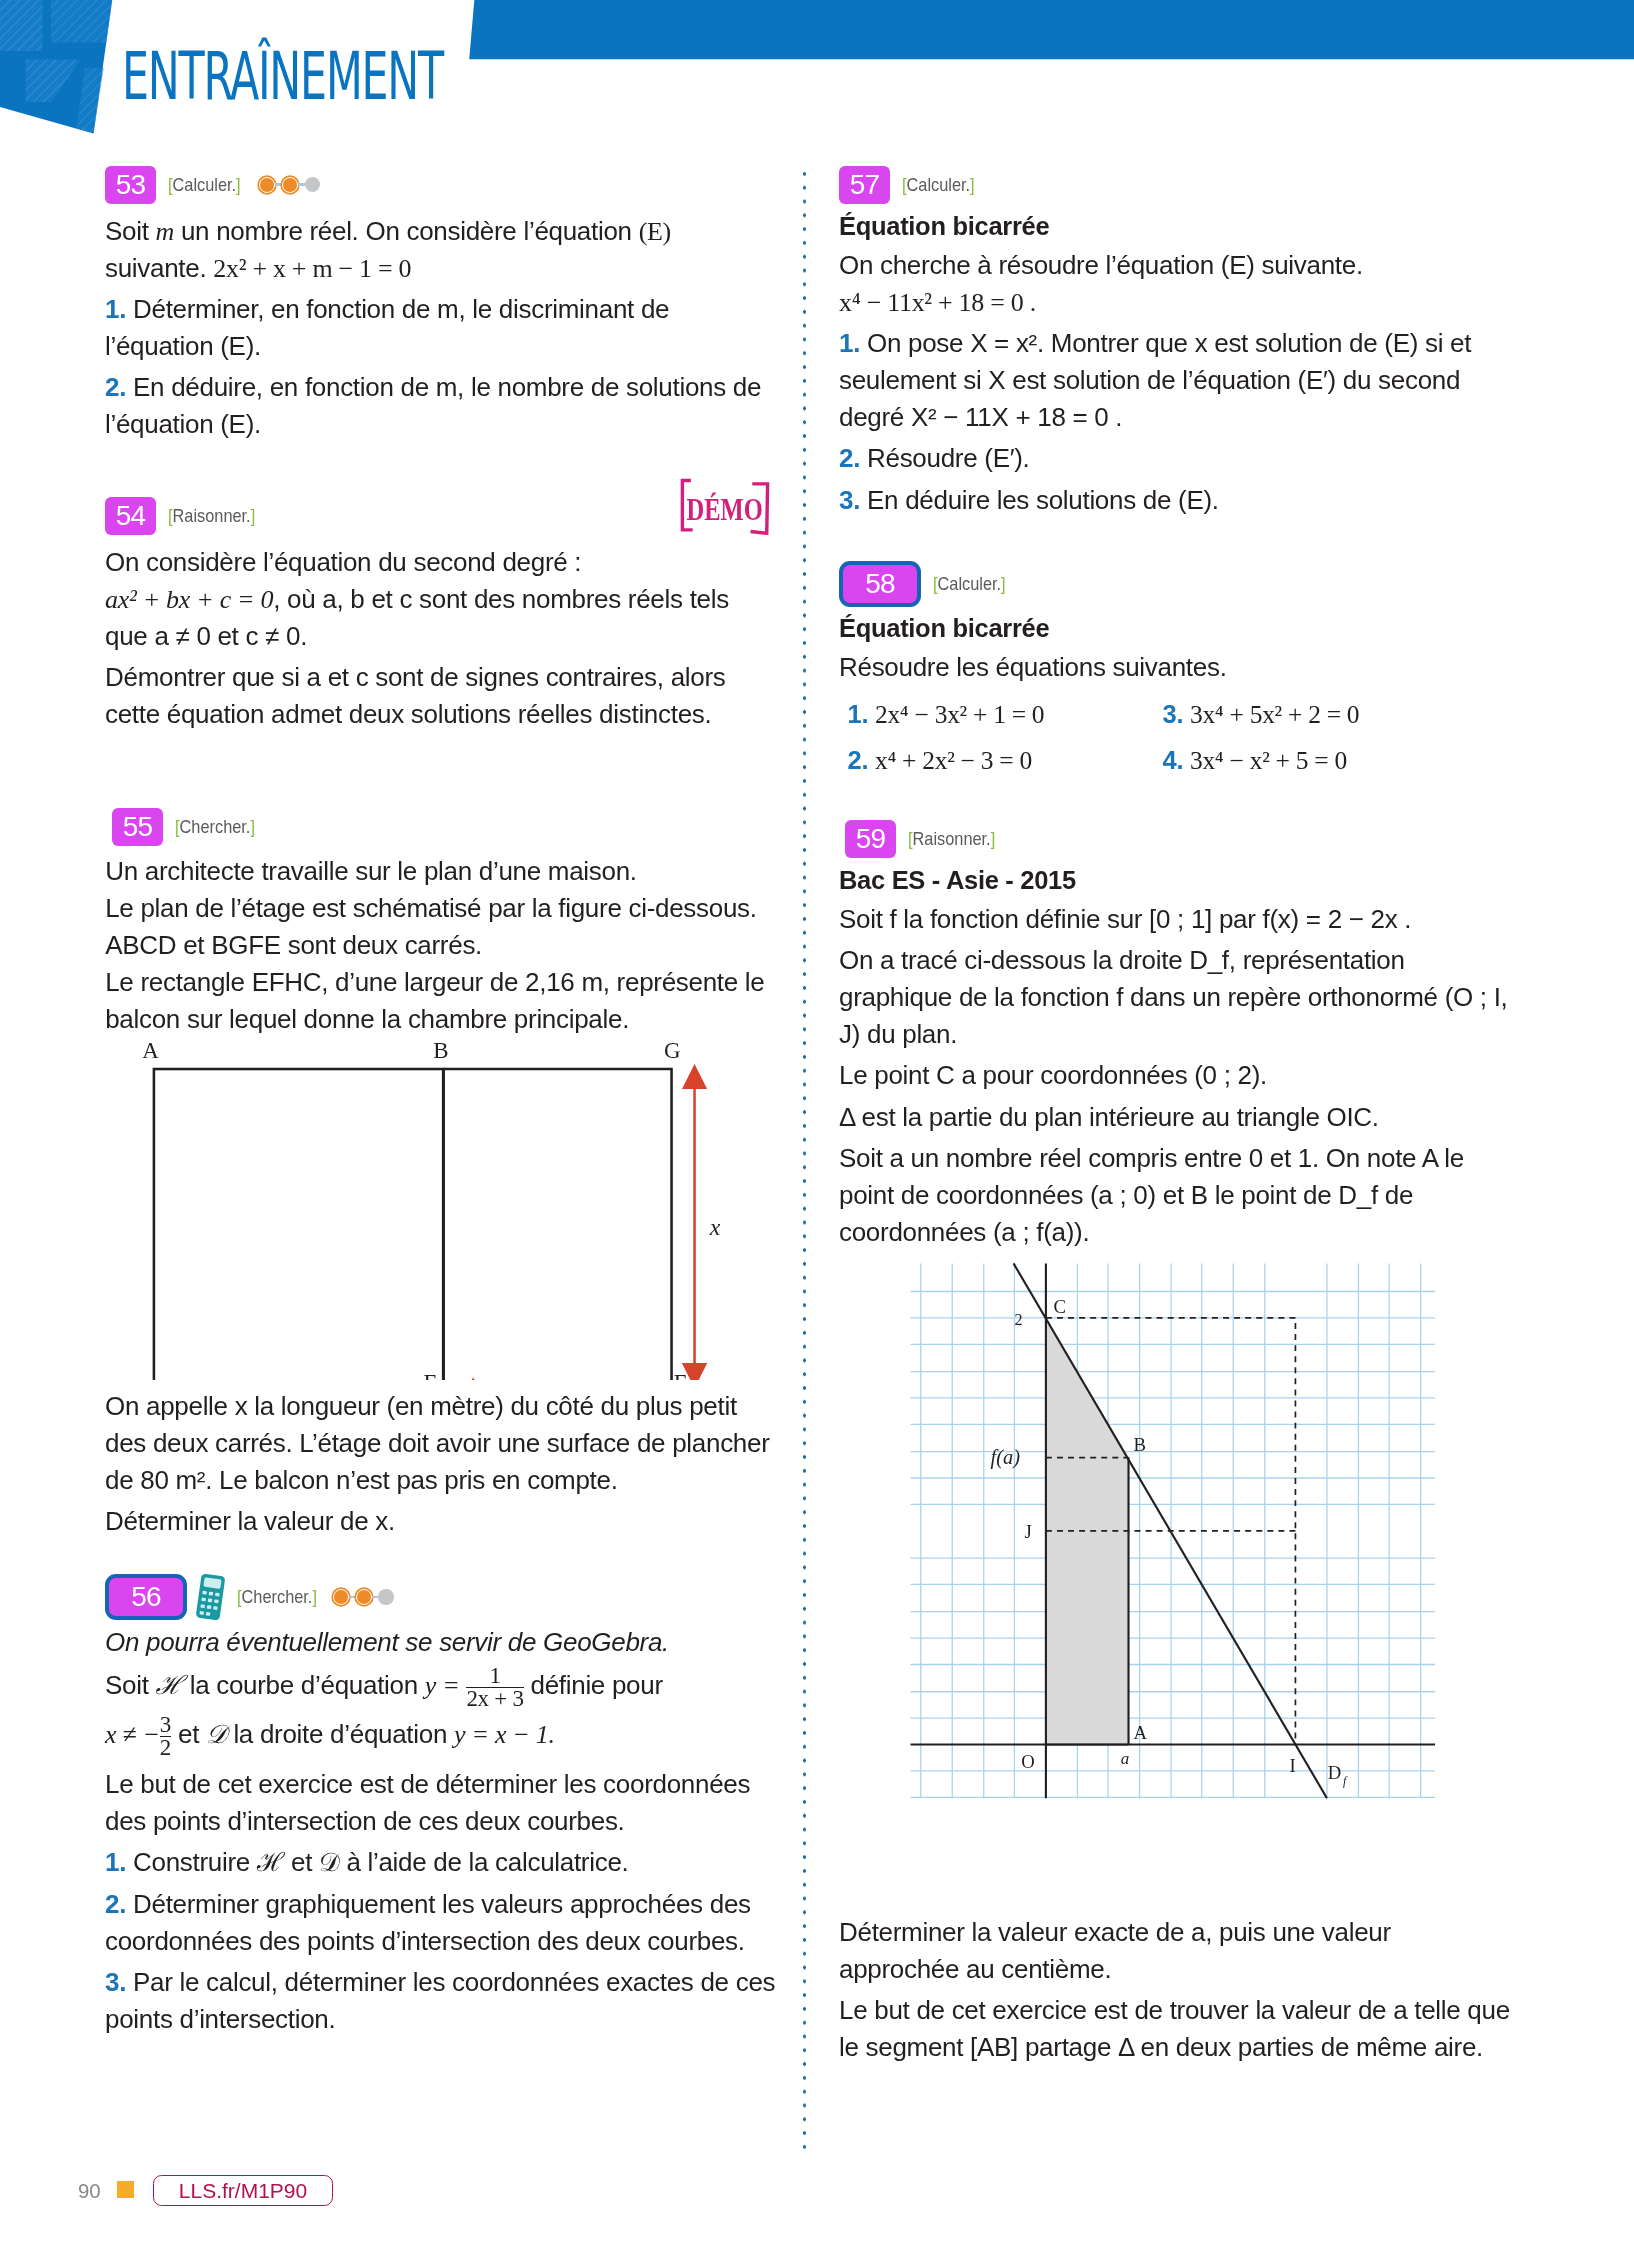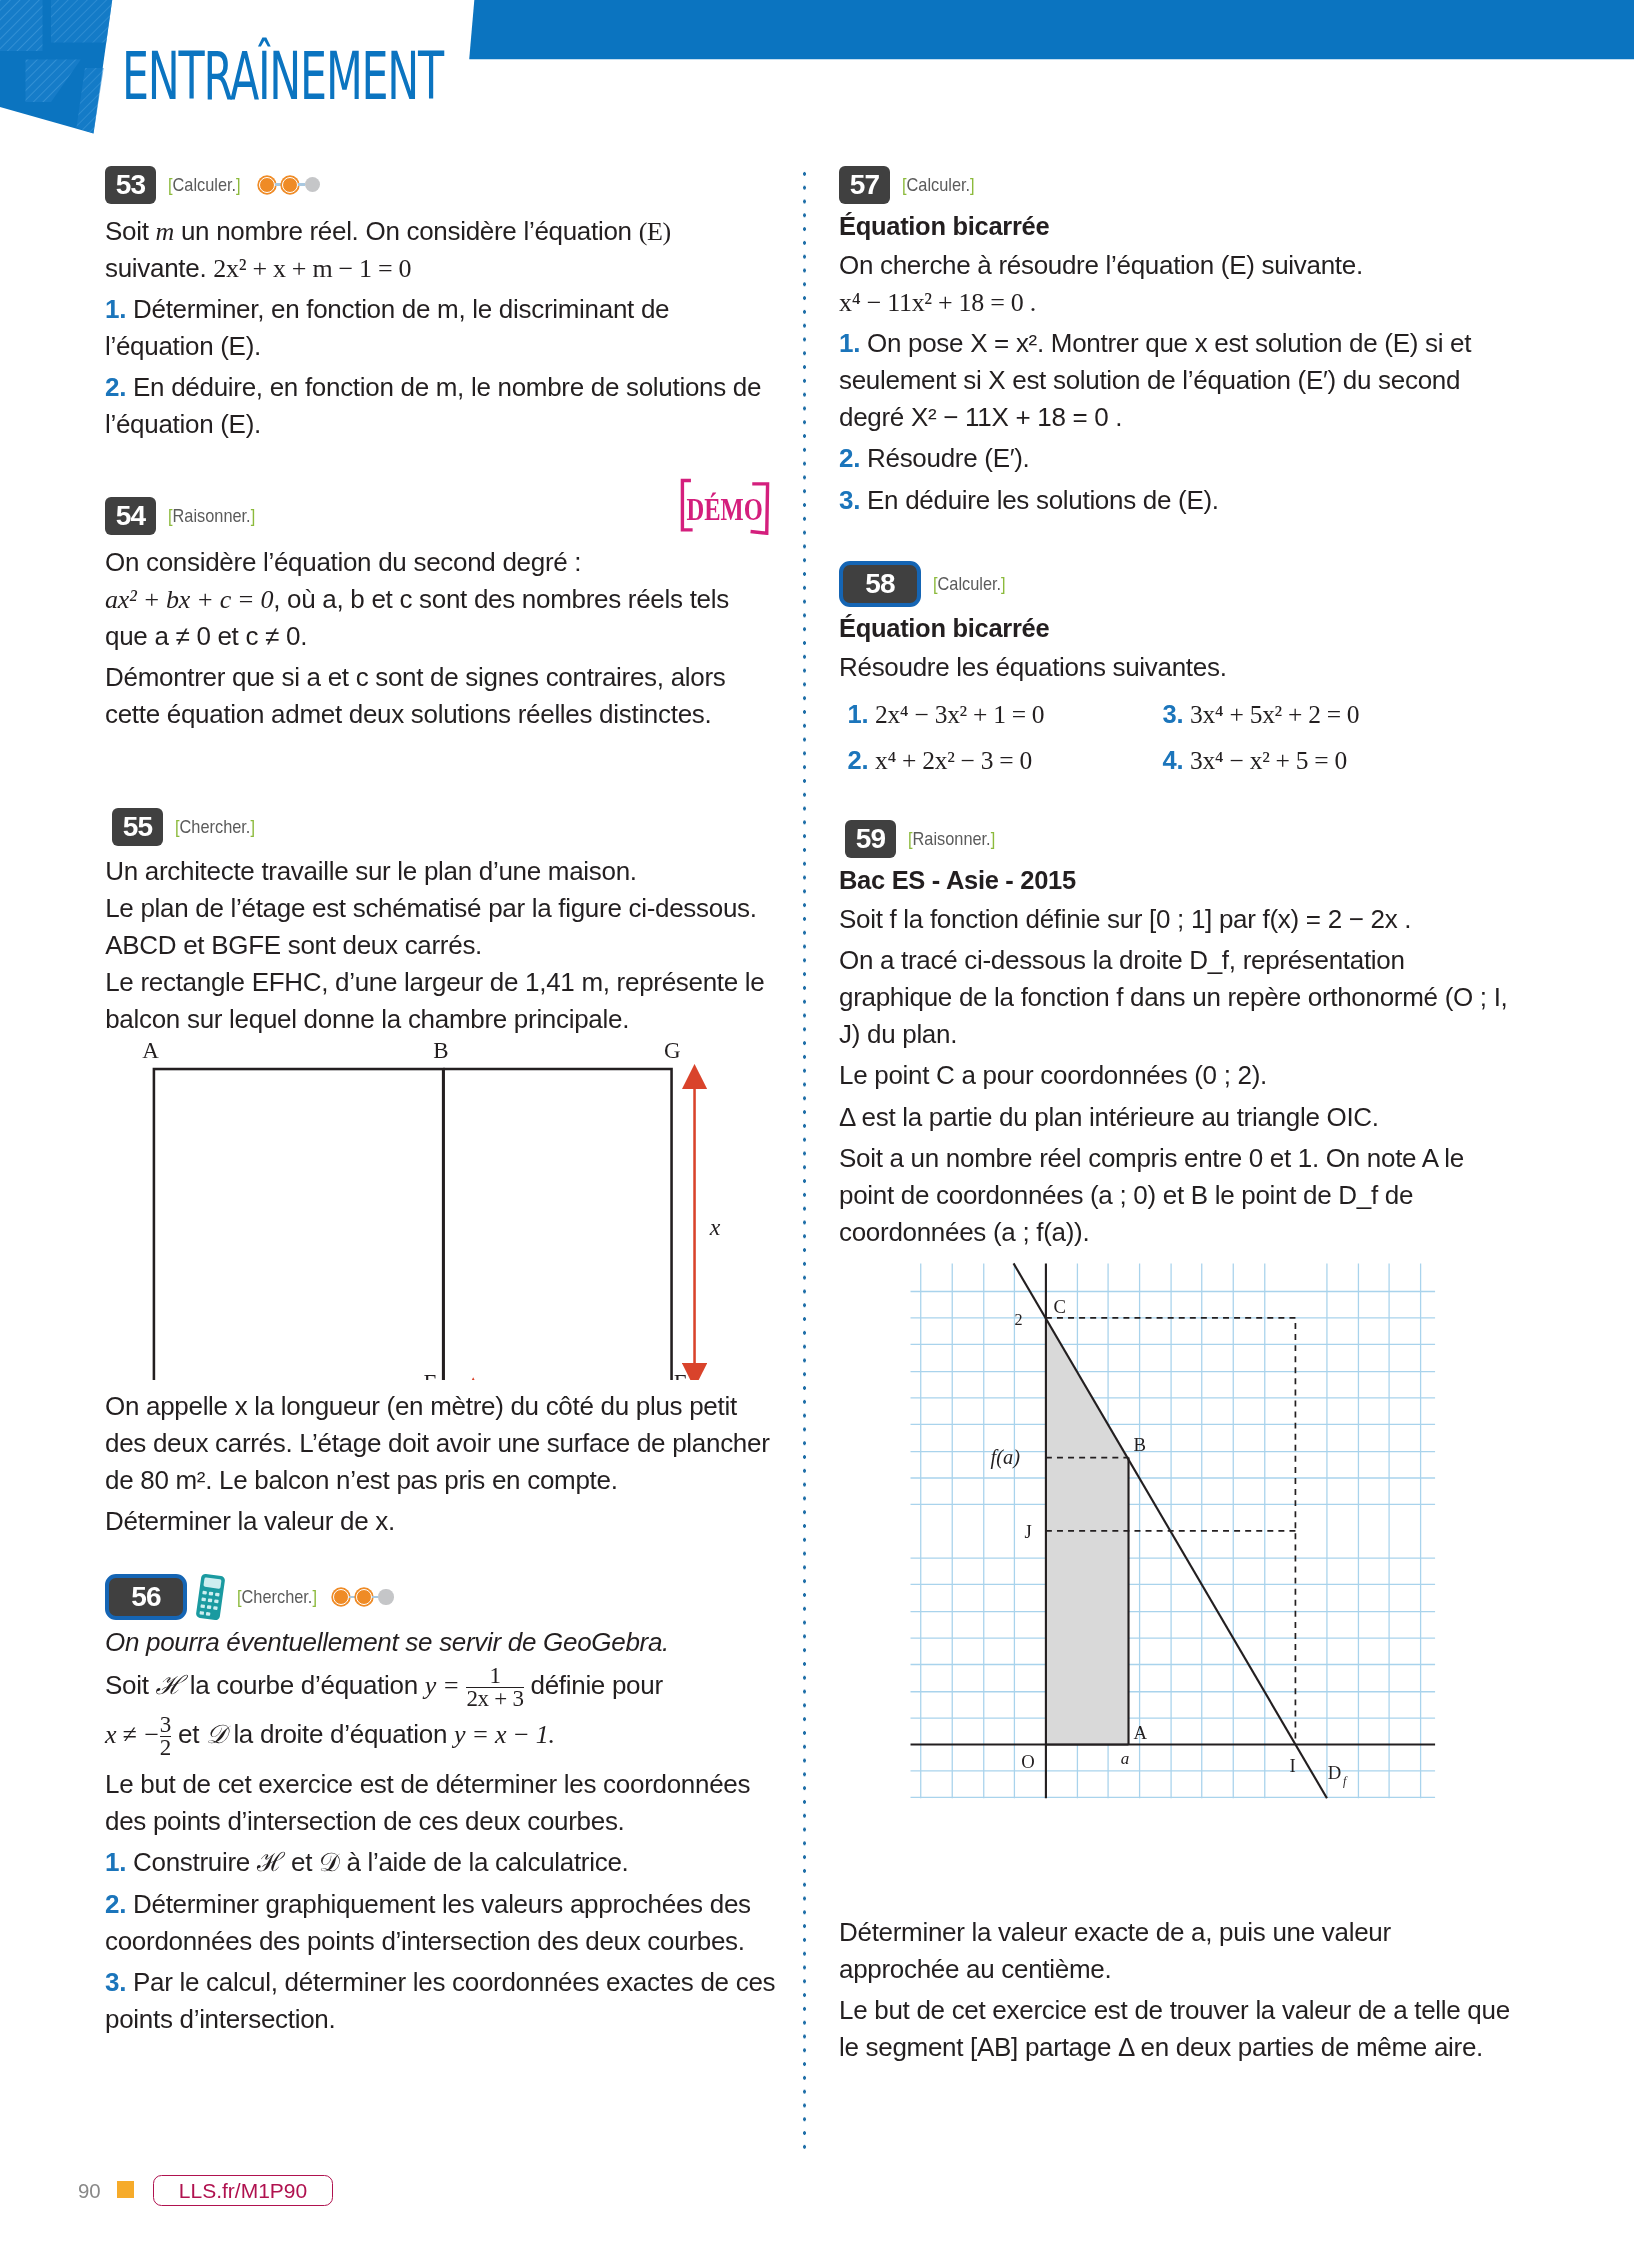--- a/index.html
+++ b/index.html
@@ -3,21 +3,21 @@
 <meta charset="utf-8">
 <style>
   html,body{margin:0;padding:0;background:#fff;}
   body{width:1635px;height:2261px;position:relative;overflow:hidden;font-family:"Liberation Sans","DejaVu Sans",sans-serif;color:#231f20;}
   .hdr-logo{position:absolute;left:0;top:0;width:119px;height:136px;}
   .hdr-bar{position:absolute;left:0;top:0;width:1635px;height:61px;}
   .title{position:absolute;left:122px;top:44px;font-family:"DejaVu Sans Condensed","DejaVu Sans",sans-serif;font-stretch:condensed;font-size:66px;letter-spacing:-1.7px;color:#0b74c0;line-height:1;transform:scaleX(0.72);transform-origin:left top;}
   .divider{position:absolute;left:803px;top:167px;width:3.4px;height:1984px;background-image:radial-gradient(circle,#1f6fa8 1.6px,transparent 2px);background-size:3.4px 13.8px;background-repeat:repeat-y;}
   .ex{position:absolute;}
   .ex-head{display:flex;align-items:center;height:39px;}
-  .badge{width:51px;height:38px;border-radius:6px;background:#404040;color:#fff;font-weight:bold;font-size:28px;display:flex;align-items:center;justify-content:center;letter-spacing:-0.9px;box-sizing:border-box;}
+  .badge{width:51px;height:38px;border-radius:6px;background:#d946ef;color:#fff;font-weight:normal;font-size:28px;display:flex;align-items:center;justify-content:center;letter-spacing:-0.9px;box-sizing:border-box;}
   .badge.boxed{border:4.3px solid #1565b4;width:82px;height:46px;border-radius:11px;}
   .cat{font-size:19px;color:#5b5b5b;margin-left:12px;font-family:"Liberation Sans",sans-serif;transform:scaleX(0.86);transform-origin:left center;}
   .cat .br{color:#8cba3c;}
   .dots{display:flex;align-items:center;margin-left:-1.7px;}
   .dot{width:16px;height:16px;border-radius:50%;box-sizing:border-box;}
   .dot.on{background:#ef8b26;border:1.7px solid #fff;box-shadow:0 0 0 1.7px #ef8b26;}
   .dot.off{background:#c5c6c8;width:15.3px;height:15.3px;}
   .conn{width:6.8px;height:2.6px;background:#a9c8e0;}
   .txt{font-size:26px;line-height:37px;font-family:"Liberation Sans",sans-serif;letter-spacing:-0.3px;}
   .txt p{margin:0;}
@@ -93,21 +93,21 @@
   <path d="M86,8 L104,8 L103,66 L84,64" fill="none" stroke="#d41f7d" stroke-width="4"></path>
   <text x="54" y="50" text-anchor="middle" font-family="DejaVu Sans, sans-serif" font-size="36" fill="#d41f7d" font-weight="bold" transform="scale(0.8,1) translate(13,0)">DÉMO</text>
 </svg>
 
 <div class="ex" style="left:112px;top:788px;width:673px;">
   <div class="ex-head" style="margin-top:19px;">
     <div class="badge">55</div>
     <div class="cat"><span class="br">[</span><span>Chercher.</span><span class="br">]</span></div>
   </div>
   <div class="txt" style="margin-top:6.8px;margin-left:-6.8px;width:673px;">
-    <p><span>Un architecte travaille sur le plan d’une maison.</span><br><span>Le plan de l’étage est schématisé par la figure ci-dessous. ABCD et BGFE sont deux carrés.</span><br><span>Le rectangle EFHC, d’une largeur de 1,41 m, représente le balcon sur lequel donne la chambre principale.</span></p>
+    <p><span>Un architecte travaille sur le plan d’une maison.</span><br><span>Le plan de l’étage est schématisé par la figure ci-dessous. ABCD et BGFE sont deux carrés.</span><br><span>Le rectangle EFHC, d’une largeur de 2,16 m, représente le balcon sur lequel donne la chambre principale.</span></p>
   </div>
 </div>
 
 <svg style="position:absolute;left:119px;top:1022px;" width="613" height="358" viewBox="0 0 720 420">
   <defs>
     <marker id="arrR" markerWidth="10" markerHeight="10" refX="5" refY="5" orient="auto-start-reverse">
         <path d="M0,0 L10,5 L0,10 z" fill="#d9432b"></path>
       </marker>
   </defs>
 

